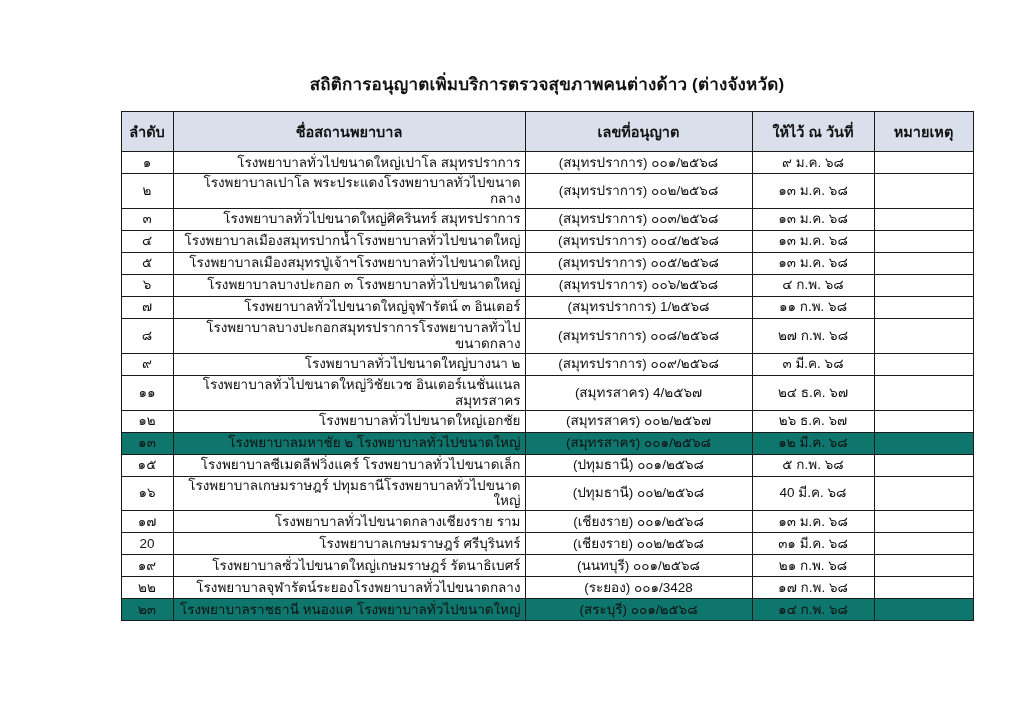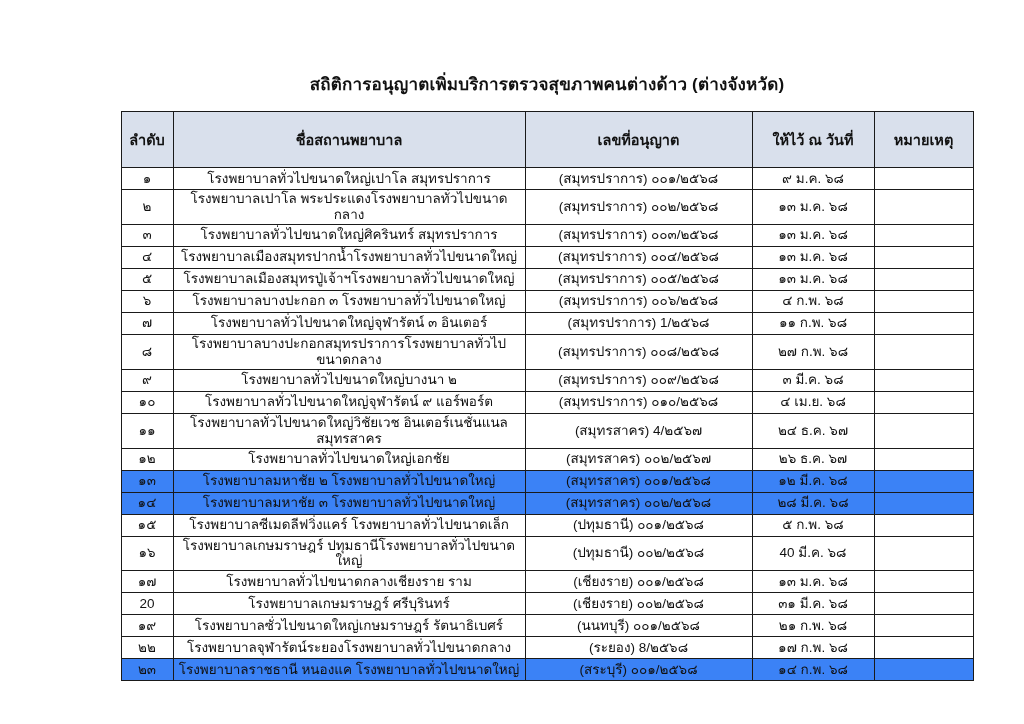--- a/index.html
+++ b/index.html
@@ -35,38 +35,38 @@
     border: 1px solid #1a1a1a;
     box-sizing: border-box;
     overflow: hidden;
   }
   table.permits th {
     background: #d9e0ec;
     font-size: 14.5px;
     font-weight: bold;
     text-align: center;
     height: 25px;
-    padding: 16px 2px;
+    padding: 8px 2px;
   }
   table.permits td {
     font-size: 13.5px;
     height: 22px;
     line-height: 1.18;
     padding: 1px 4px;
     background: #ffffff;
   }
   td.col-no, td.col-permit, td.col-date, td.col-note {
     text-align: center;
   }
   td.col-name {
-    text-align: center;
+    text-align: right;
     padding-left: 7px;
   }
   tr.hl td {
-    background: #3b82f6;
+    background: #0f766e;
   }
 </style>
 </head>
 <body>
 
 <div class="page">
   <div class="title">สถิติการอนุญาตเพิ่มบริการตรวจสุขภาพคนต่างด้าว (ต่างจังหวัด)</div>
 
   <table class="permits">
     <colgroup>
@@ -143,54 +143,40 @@
           <td class="col-note"></td>
         </tr>
         <tr>
           <td class="col-no">๙</td>
           <td class="col-name">โรงพยาบาลทั่วไปขนาดใหญ่บางนา ๒</td>
           <td class="col-permit">(สมุทรปราการ) ๐๐๙/๒๕๖๘</td>
           <td class="col-date">๓ มี.ค. ๖๘</td>
           <td class="col-note"></td>
         </tr>
         <tr>
-          <td class="col-no">๑๐</td>
-          <td class="col-name">โรงพยาบาลทั่วไปขนาดใหญ่จุฬารัตน์ ๙ แอร์พอร์ต</td>
-          <td class="col-permit">(สมุทรปราการ) ๐๑๐/๒๕๖๘</td>
-          <td class="col-date">๔ เม.ย. ๖๘</td>
-          <td class="col-note"></td>
-        </tr>
-        <tr>
           <td class="col-no">๑๑</td>
           <td class="col-name">โรงพยาบาลทั่วไปขนาดใหญ่วิชัยเวช อินเตอร์เนชั่นแนล สมุทรสาคร</td>
           <td class="col-permit">(สมุทรสาคร) 4/๒๕๖๗</td>
           <td class="col-date">๒๔ ธ.ค. ๖๗</td>
           <td class="col-note"></td>
         </tr>
         <tr>
           <td class="col-no">๑๒</td>
           <td class="col-name">โรงพยาบาลทั่วไปขนาดใหญ่เอกชัย</td>
           <td class="col-permit">(สมุทรสาคร) ๐๐๒/๒๕๖๗</td>
           <td class="col-date">๒๖ ธ.ค. ๖๗</td>
           <td class="col-note"></td>
         </tr>
         <tr class="hl">
           <td class="col-no">๑๓</td>
           <td class="col-name">โรงพยาบาลมหาชัย ๒ โรงพยาบาลทั่วไปขนาดใหญ่</td>
           <td class="col-permit">(สมุทรสาคร) ๐๐๑/๒๕๖๘</td>
           <td class="col-date">๑๒ มี.ค. ๖๘</td>
           <td class="col-note"></td>
         </tr>
-        <tr class="hl">
-          <td class="col-no">๑๔</td>
-          <td class="col-name">โรงพยาบาลมหาชัย ๓ โรงพยาบาลทั่วไปขนาดใหญ่</td>
-          <td class="col-permit">(สมุทรสาคร) ๐๐๒/๒๕๖๘</td>
-          <td class="col-date">๒๘ มี.ค. ๖๘</td>
-          <td class="col-note"></td>
-        </tr>
         <tr>
           <td class="col-no">๑๕</td>
           <td class="col-name">โรงพยาบาลซีเมดลีฟวิ่งแคร์ โรงพยาบาลทั่วไปขนาดเล็ก</td>
           <td class="col-permit">(ปทุมธานี) ๐๐๑/๒๕๖๘</td>
           <td class="col-date">๕ ก.พ. ๖๘</td>
           <td class="col-note"></td>
         </tr>
         <tr>
           <td class="col-no">๑๖</td>
           <td class="col-name">โรงพยาบาลเกษมราษฎร์ ปทุมธานีโรงพยาบาลทั่วไปขนาดใหญ่</td>
@@ -215,21 +201,21 @@
         <tr>
           <td class="col-no">๑๙</td>
           <td class="col-name">โรงพยาบาลซั่วไปขนาดใหญ่เกษมราษฎร์ รัตนาธิเบศร์</td>
           <td class="col-permit">(นนทบุรี) ๐๐๑/๒๕๖๘</td>
           <td class="col-date">๒๑ ก.พ. ๖๘</td>
           <td class="col-note"></td>
         </tr>
         <tr>
           <td class="col-no">๒๒</td>
           <td class="col-name">โรงพยาบาลจุฬารัตน์ระยองโรงพยาบาลทั่วไปขนาดกลาง</td>
-          <td class="col-permit">(ระยอง) 8/๒๕๖๘</td>
+          <td class="col-permit">(ระยอง) ๐๐๑/3428</td>
           <td class="col-date">๑๗ ก.พ. ๖๘</td>
           <td class="col-note"></td>
         </tr>
         <tr class="hl">
           <td class="col-no">๒๓</td>
           <td class="col-name">โรงพยาบาลราชธานี หนองแค โรงพยาบาลทั่วไปขนาดใหญ่</td>
           <td class="col-permit">(สระบุรี) ๐๐๑/๒๕๖๘</td>
           <td class="col-date">๑๔ ก.พ. ๖๘</td>
           <td class="col-note"></td>
         </tr>

